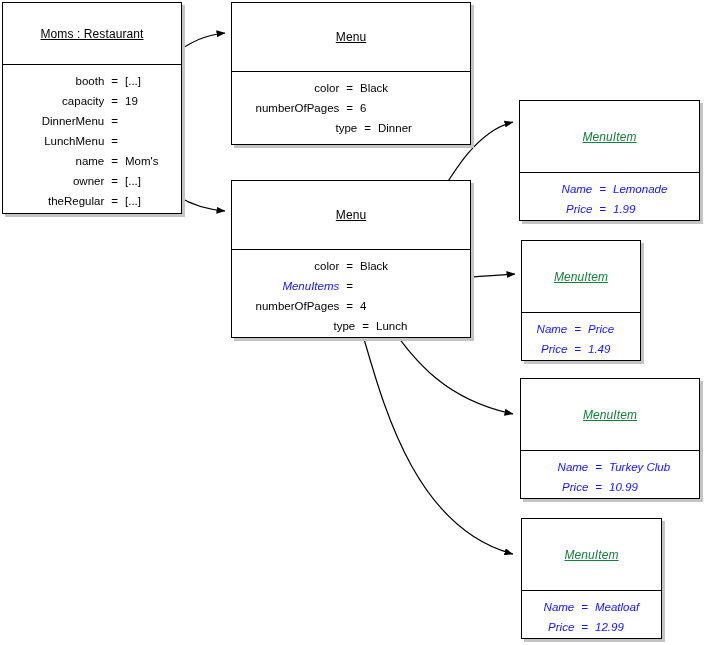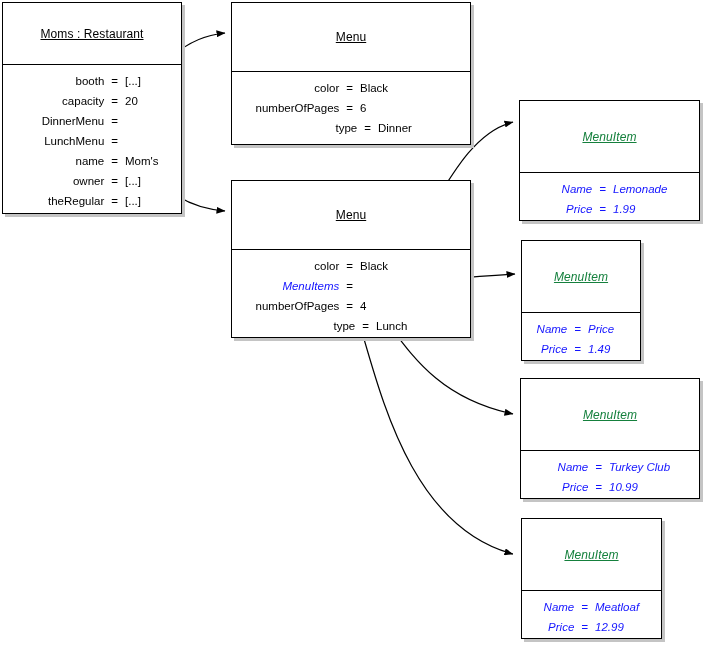--- a/index.html
+++ b/index.html
@@ -84,21 +84,21 @@
     <div class="obj-divider"></div>
     <div class="slot-list" style="padding-right:16px;">
       <div class="slot">
         <span class="s-name">booth</span>
         <span class="s-eq">=</span>
         <span class="s-val" style="width:40px;">[...]</span>
       </div>
       <div class="slot">
         <span class="s-name">capacity</span>
         <span class="s-eq">=</span>
-        <span class="s-val" style="width:40px;">20</span>
+        <span class="s-val" style="width:40px;">19</span>
       </div>
       <div class="slot link">
         <span class="s-name">DinnerMenu</span>
         <span class="s-eq">=</span>
         <span class="s-val" style="width:40px;"></span>
       </div>
       <div class="slot link">
         <span class="s-name">LunchMenu</span>
         <span class="s-eq">=</span>
         <span class="s-val" style="width:40px;"></span>

